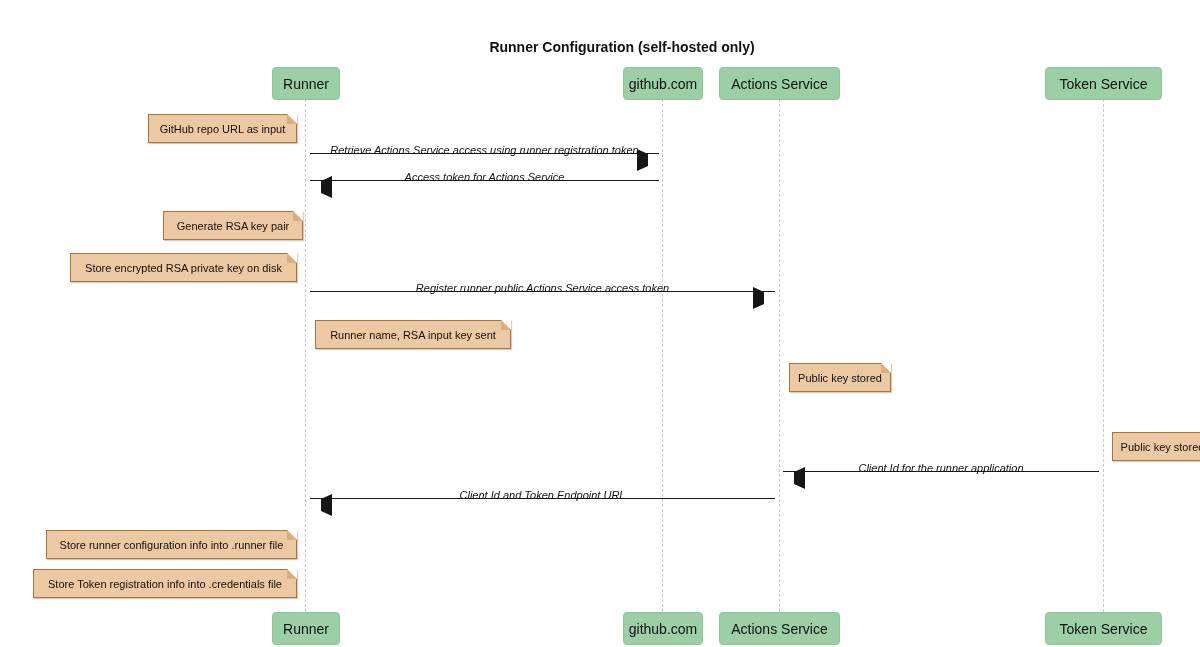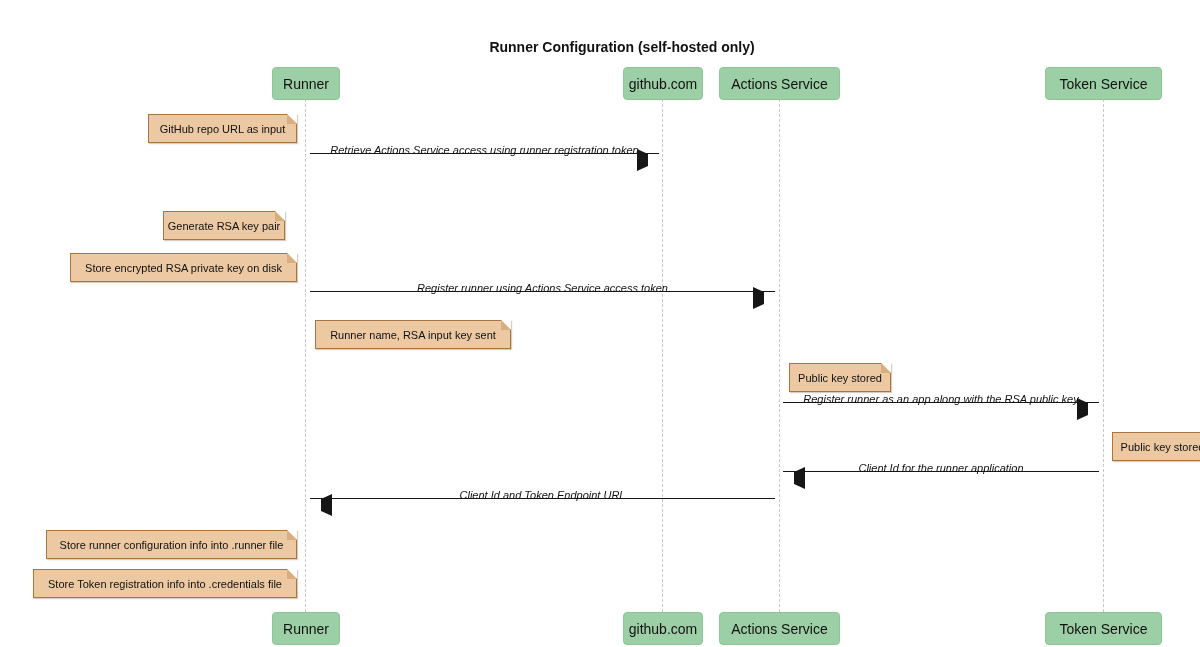--- a/index.html
+++ b/index.html
@@ -101,47 +101,47 @@
   <div class="actor" style="left:601px;  top:590px; width:80px">github.com</div>
   <div class="actor" style="left:697px;  top:590px; width:121px">Actions Service</div>
   <div class="actor" style="left:1023px; top:590px; width:117px">Token Service</div>
 
   <div class="msg" style="left:284px; top:130px; width:357px">
     <div class="msg-label">Retrieve Actions Service access using runner registration token</div>
     <div class="msg-line"></div>
     <div class="arrowhead right"></div>
   </div>
 
+  <div class="msg" style="left:284px; top:157px; width:357px">
+    <div class="msg-label">Access token for Actions Service</div>
+    <div class="msg-line"></div>
+    <div class="arrowhead left"></div>
+  </div>
 
   <div class="msg" style="left:284px; top:268px; width:473px">
-    <div class="msg-label">Register runner using Actions Service access token</div>
+    <div class="msg-label">Register runner public Actions Service access token</div>
     <div class="msg-line"></div>
     <div class="arrowhead right"></div>
   </div>
 
-  <div class="msg" style="left:757px; top:379px; width:324px">
-    <div class="msg-label">Register runner as an app along with the RSA public key</div>
-    <div class="msg-line"></div>
-    <div class="arrowhead right"></div>
-  </div>
 
   <div class="msg" style="left:757px; top:448px; width:324px">
     <div class="msg-label">Client Id for the runner application</div>
     <div class="msg-line"></div>
     <div class="arrowhead left"></div>
   </div>
 
   <div class="msg" style="left:284px; top:475px; width:473px">
     <div class="msg-label">Client Id and Token Endpoint URL</div>
     <div class="msg-line"></div>
     <div class="arrowhead left"></div>
   </div>
 
   <div class="note" style="left:126px;  top:92px;  width:149px">GitHub repo URL as input</div>
-  <div class="note" style="left:141px;  top:189px; width:122px">Generate RSA key pair</div>
+  <div class="note" style="left:141px;  top:189px; width:140px">Generate RSA key pair</div>
   <div class="note" style="left:48px;   top:231px; width:227px">Store encrypted RSA private key on disk</div>
   <div class="note" style="left:293px;  top:298px; width:196px">Runner name, RSA input key sent</div>
   <div class="note" style="left:767px;  top:341px; width:102px">Public key stored</div>
   <div class="note" style="left:1090px; top:410px; width:101px">Public key stored</div>
   <div class="note" style="left:24px;   top:508px; width:251px">Store runner configuration info into .runner file</div>
   <div class="note" style="left:11px;   top:547px; width:264px">Store Token registration info into .credentials file</div>
 
 </div>
 
 </body></html>

